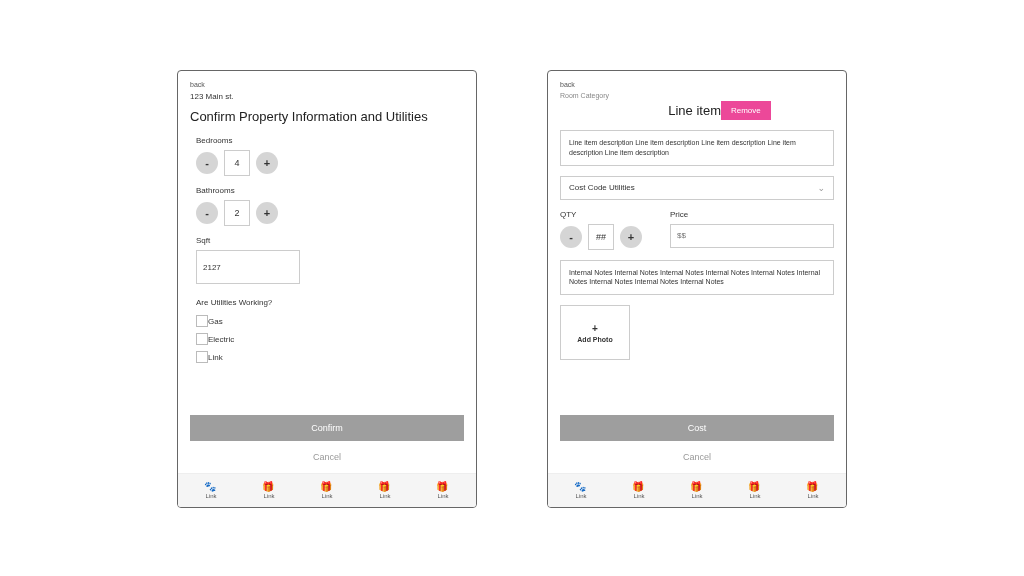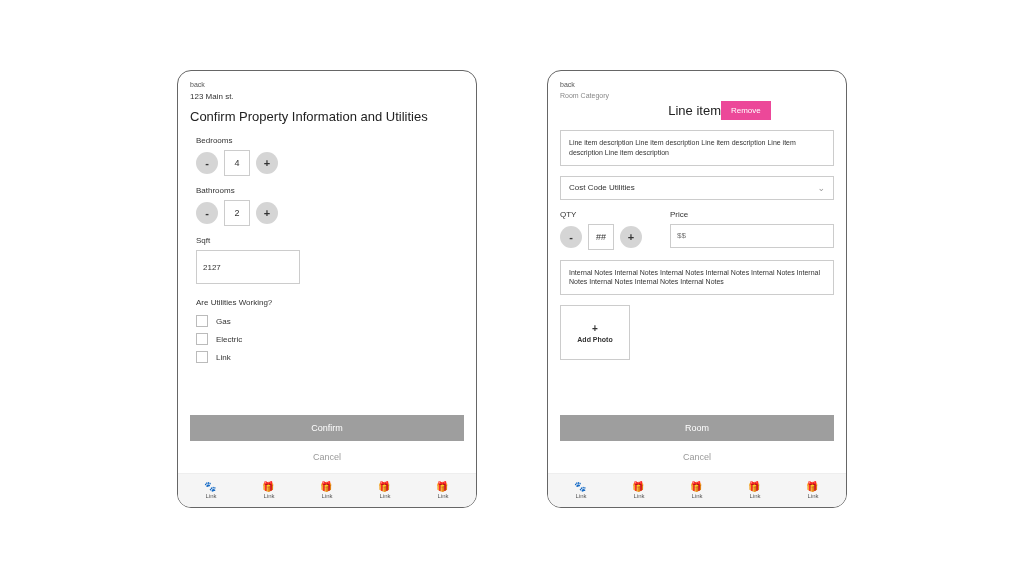--- a/index.html
+++ b/index.html
@@ -15,21 +15,21 @@
       display: flex;
       justify-content: center;
       align-items: flex-start;
       gap: 70px;
       padding-top: 70px;
     }
     .frame {
       width: 300px;
       height: 438px;
       border: 1px solid #666;
-      border-radius: 14px;
+      border-radius: 4px;
       background: #fff;
       display: flex;
       flex-direction: column;
       overflow: hidden;
     }
     .frame-body {
       flex: 1;
       padding: 10px 12px 6px 12px;
       overflow: hidden;
       display: flex;
@@ -123,21 +123,21 @@
     .question {
       font-size: 8px;
       color: #333;
       margin-top: 4px;
       margin-bottom: 8px;
       padding-left: 6px;
     }
     .checkbox-row {
       display: flex;
       align-items: center;
-      gap: 8px;
+      gap: 0;
       margin-bottom: 6px;
       padding-left: 6px;
     }
     .checkbox {
       width: 12px;
       height: 12px;
       border: 1px solid #bbb;
       background: #fff;
       cursor: pointer;
     }
@@ -371,21 +371,21 @@
 
     <div class="description-box">Internal Notes Internal Notes Internal Notes Internal Notes Internal Notes Internal Notes Internal Notes Internal Notes Internal Notes</div>
 
     <div class="add-photo">
       <span class="add-photo-plus">+</span>
       <span class="add-photo-label">Add Photo</span>
     </div>
 
     <div class="spacer"></div>
 
-    <button class="primary-btn">Room</button>
+    <button class="primary-btn">Cost</button>
     <button class="secondary-btn">Cancel</button>
   </div>
 
   <div class="tabbar">
     <div class="tab">
       <span class="tab-icon">🐾</span>
       <span class="tab-label">Link</span>
     </div>
     <div class="tab">
       <span class="tab-icon">🎁</span>

